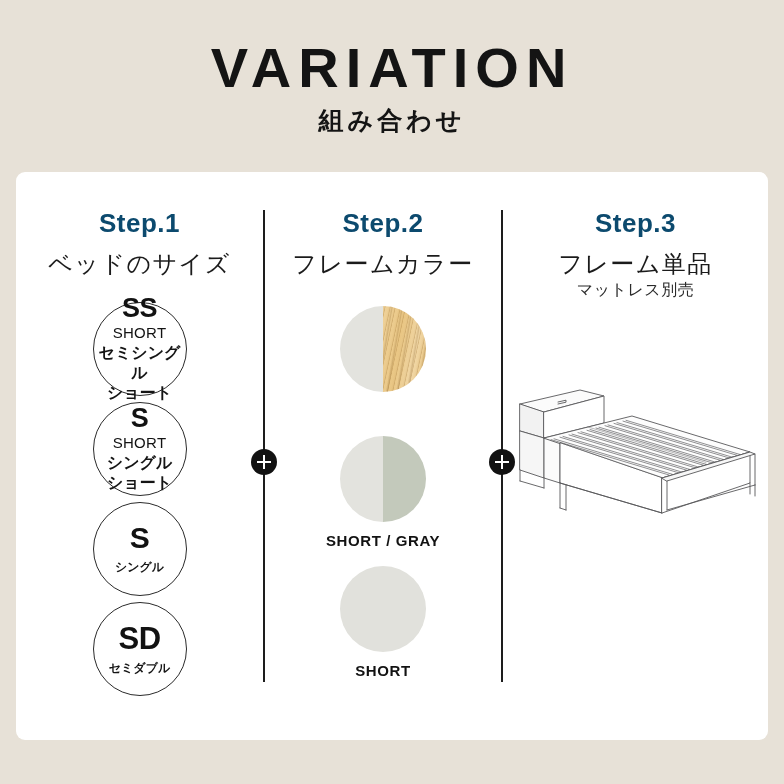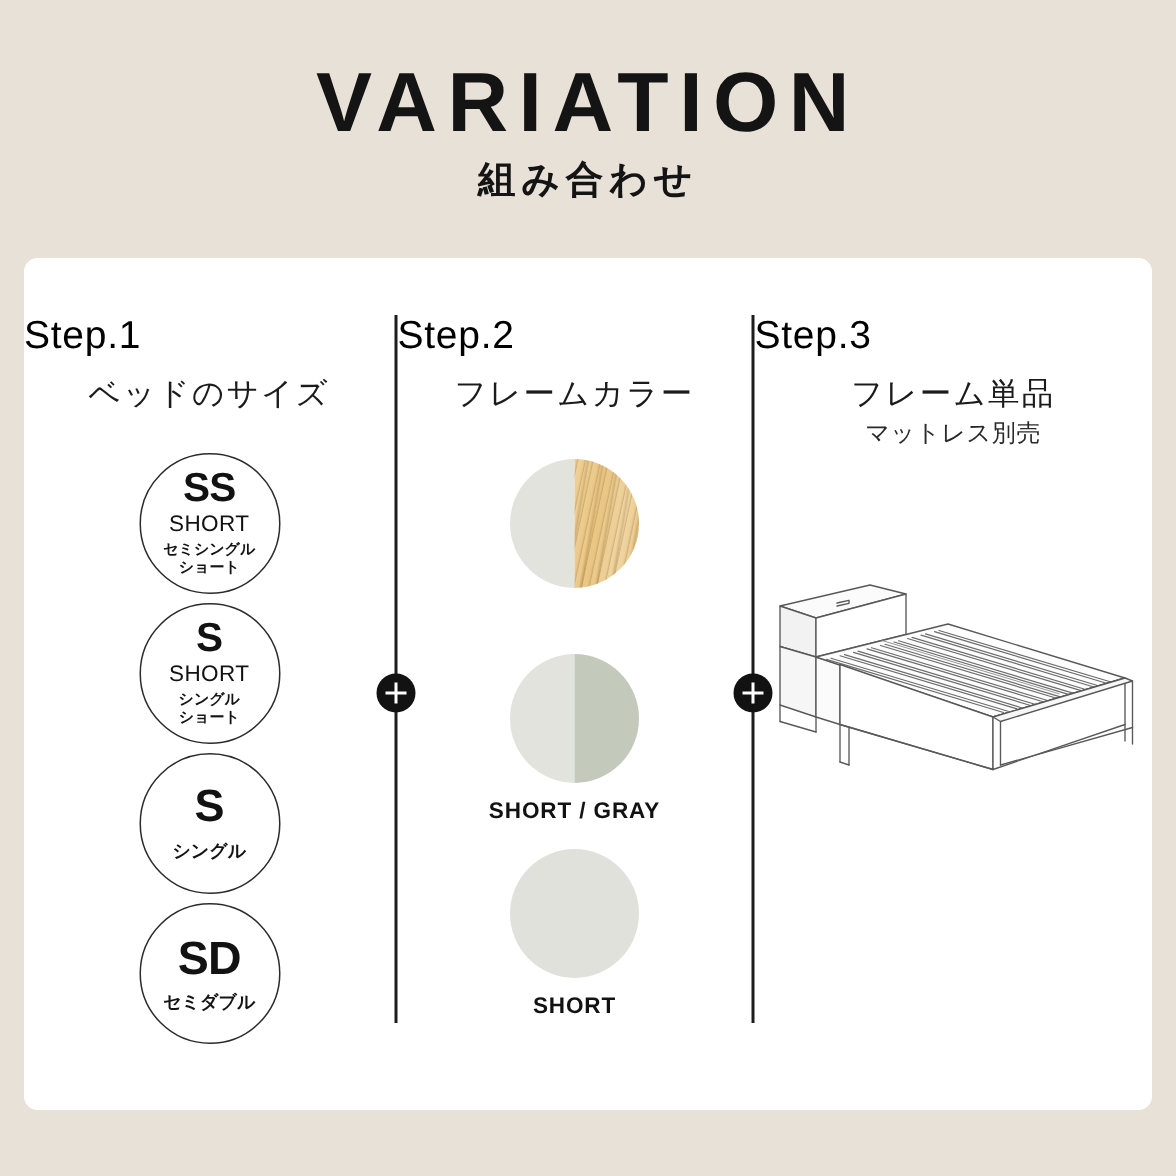--- a/index.html
+++ b/index.html
@@ -106,33 +106,34 @@
   }
   .col-1 { left: 0px;   width: 247px; }
   .col-2 { left: 249px; width: 236px; }
   .col-3 { left: 487px; width: 265px; }
 
   .step-title {
     position: absolute;
     top: 38px;
     left: 0;
     width: 100%;
+    text-align: center;
     font-size: 26px;
-    font-weight: 400;
+    font-weight: 700;
     letter-spacing: 0.5px;
     line-height: 1;
-    color: #000000;
+    color: #0c4a6e;
   }
   .step-sub {
     position: absolute;
     top: 80px;
     left: 0;
     width: 100%;
     text-align: center;
-    font-size: 21px;
+    font-size: 24px;
     font-weight: 500;
     letter-spacing: 1.5px;
     line-height: 1;
     color: #1b1b1b;
   }
   .step-note {
     position: absolute;
     top: 110px;
     left: 0;
     width: 100%;
@@ -169,21 +170,21 @@
   }
   .size-circle .sz-short {
     font-size: 15px;
     font-weight: 400;
     line-height: 1.15;
     margin-top: 2px;
     letter-spacing: 0.3px;
     color: #121212;
   }
   .size-circle .sz-jp {
-    font-size: 10px;
+    font-size: 16px;
     font-weight: 600;
     line-height: 1.25;
     margin-top: 2px;
     letter-spacing: 0px;
     color: #141414;
     text-align: center;
     white-space: pre-line;
   }
 
   

